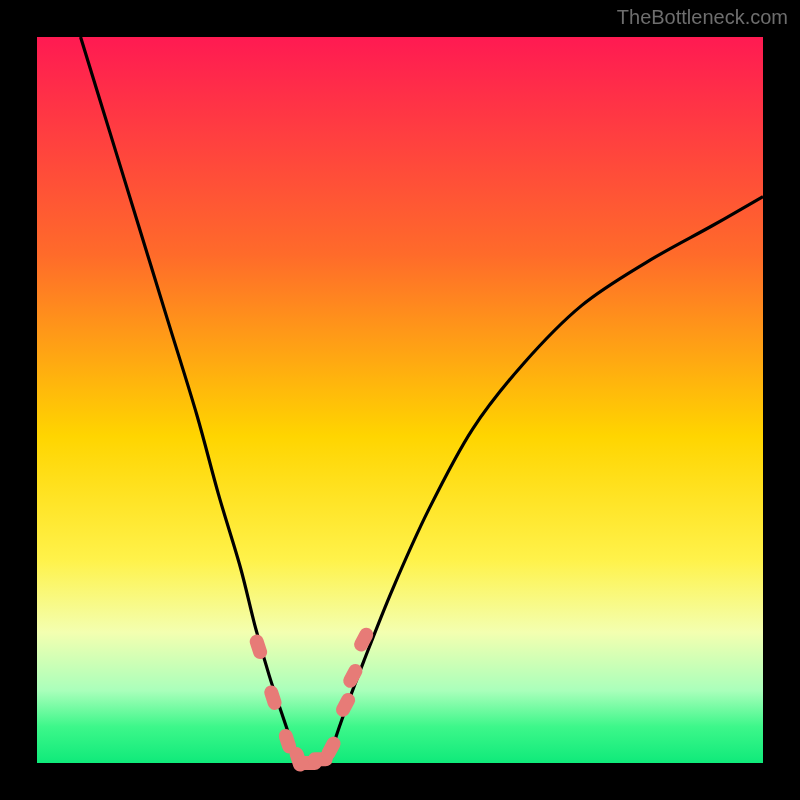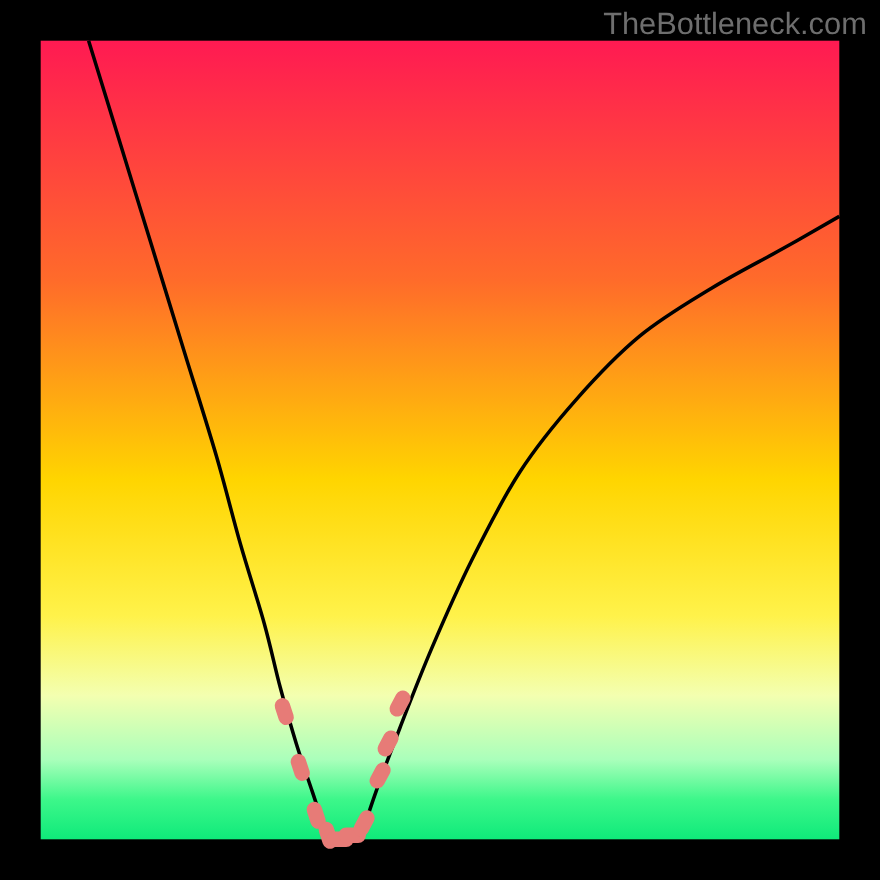--- a/index.html
+++ b/index.html
@@ -13,21 +13,21 @@
   .container {
     position: relative;
     width: 800px;
     height: 800px;
   }
   .watermark {
     position: absolute;
     top: 6px;
     right: 12px;
     font-family: Arial, Helvetica, sans-serif;
-    font-size: 28px;
+    font-size: 20px;
     color: #6e6e6e;
     font-weight: 500;
     z-index: 10;
     text-align: right;
   }
   svg {
     display: block;
   }
 </style>
 </head>

